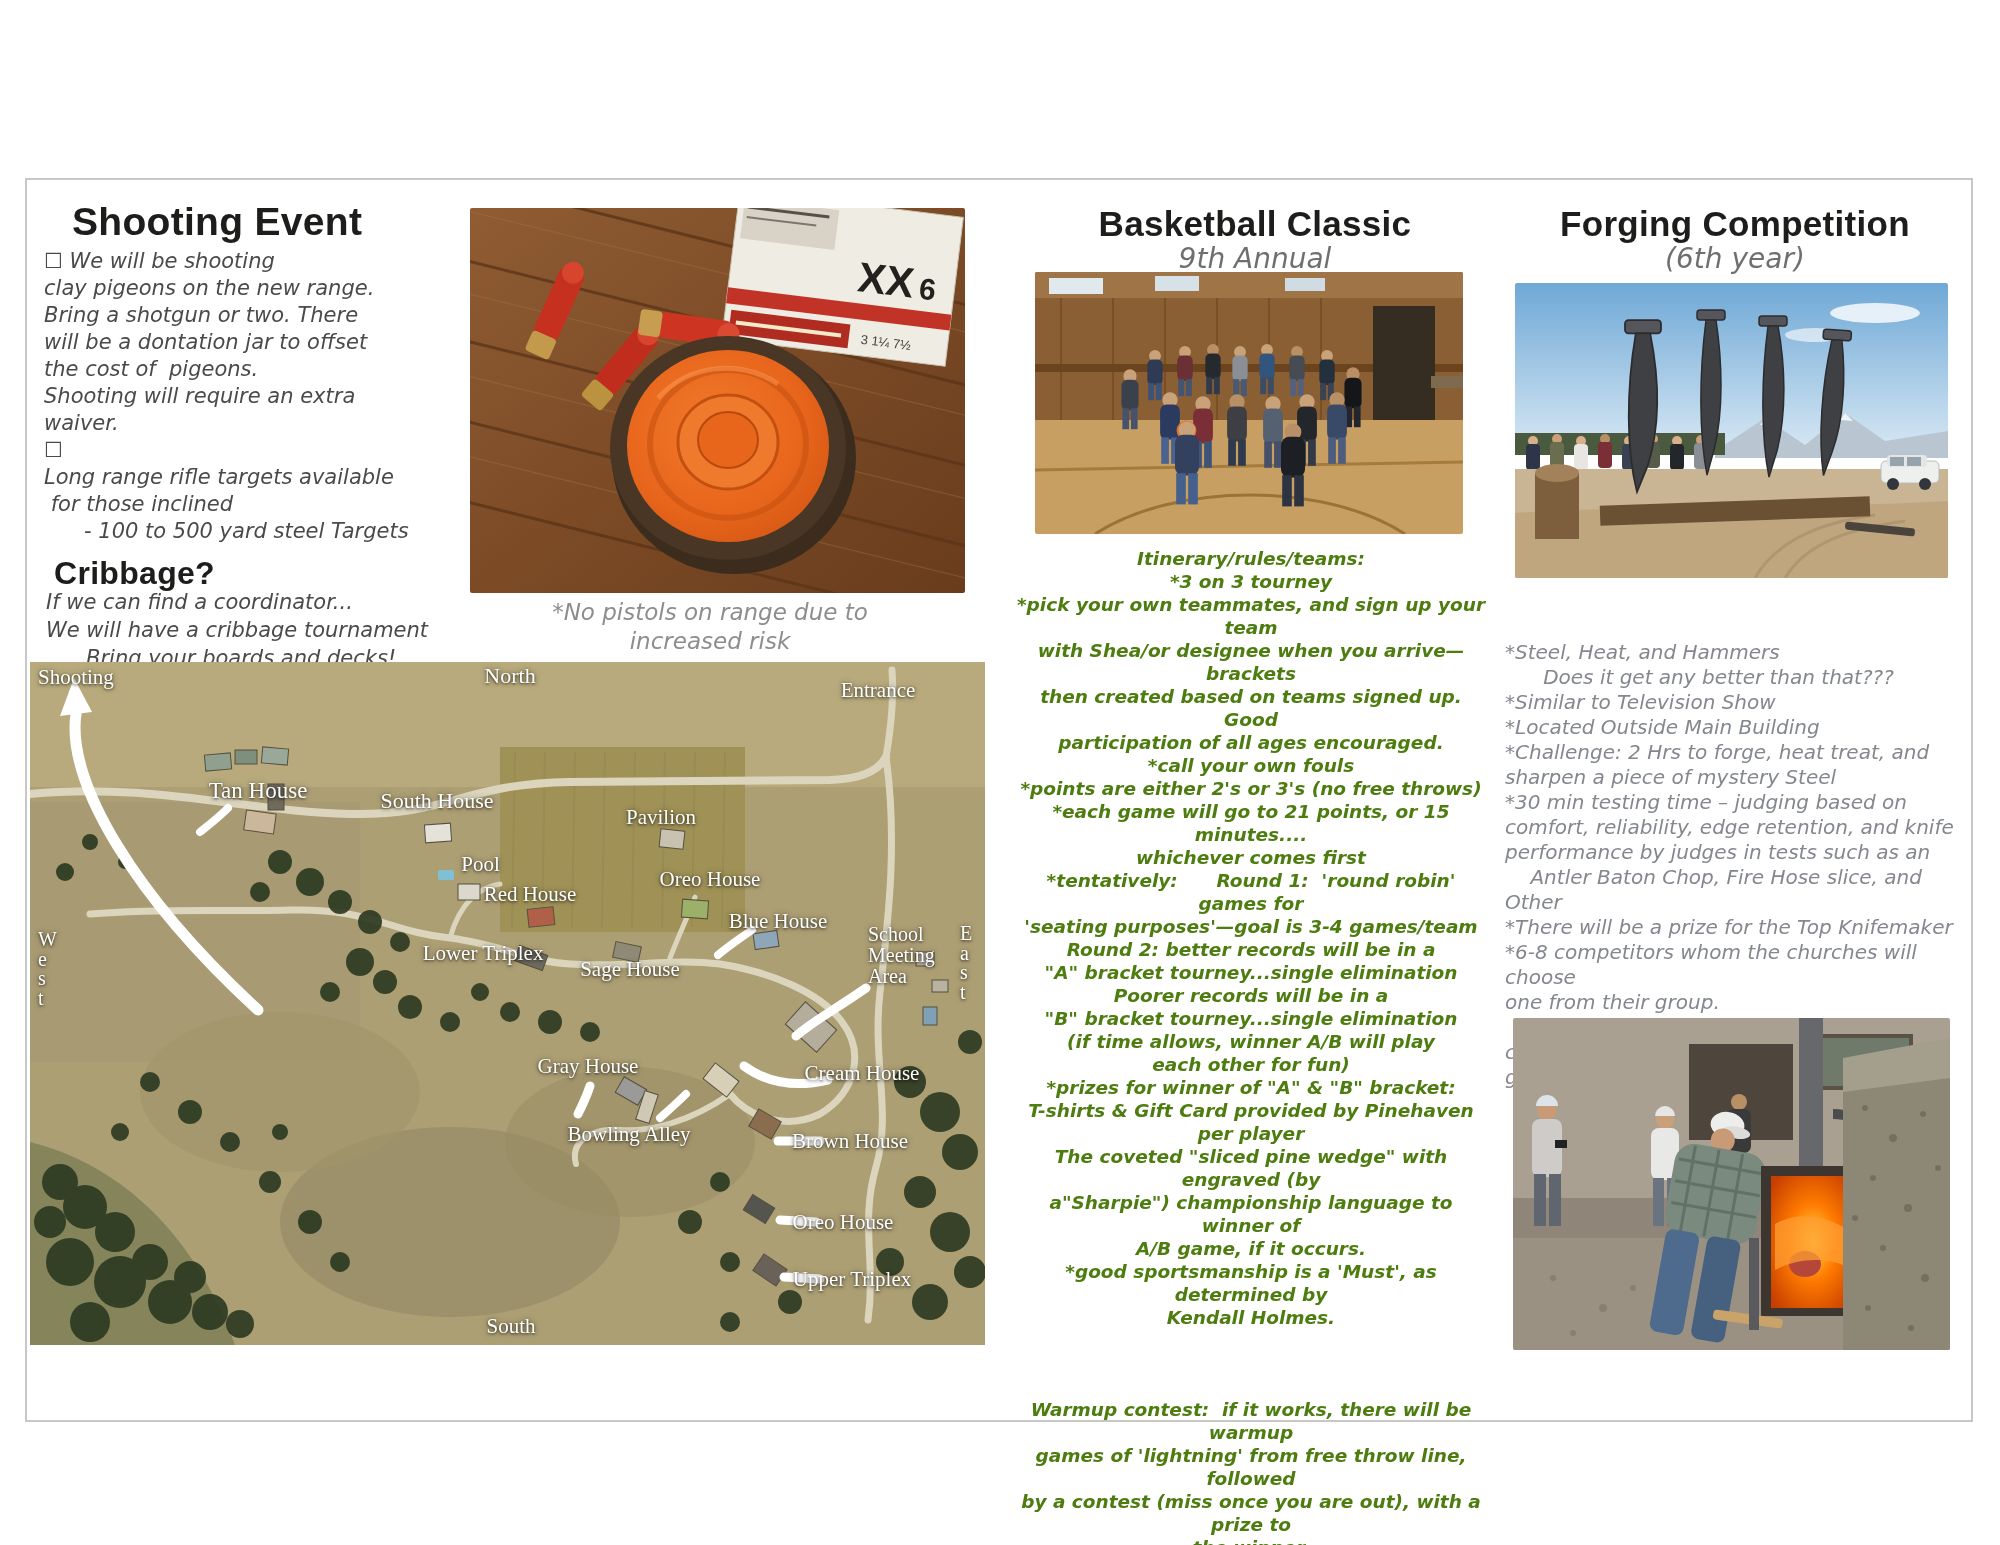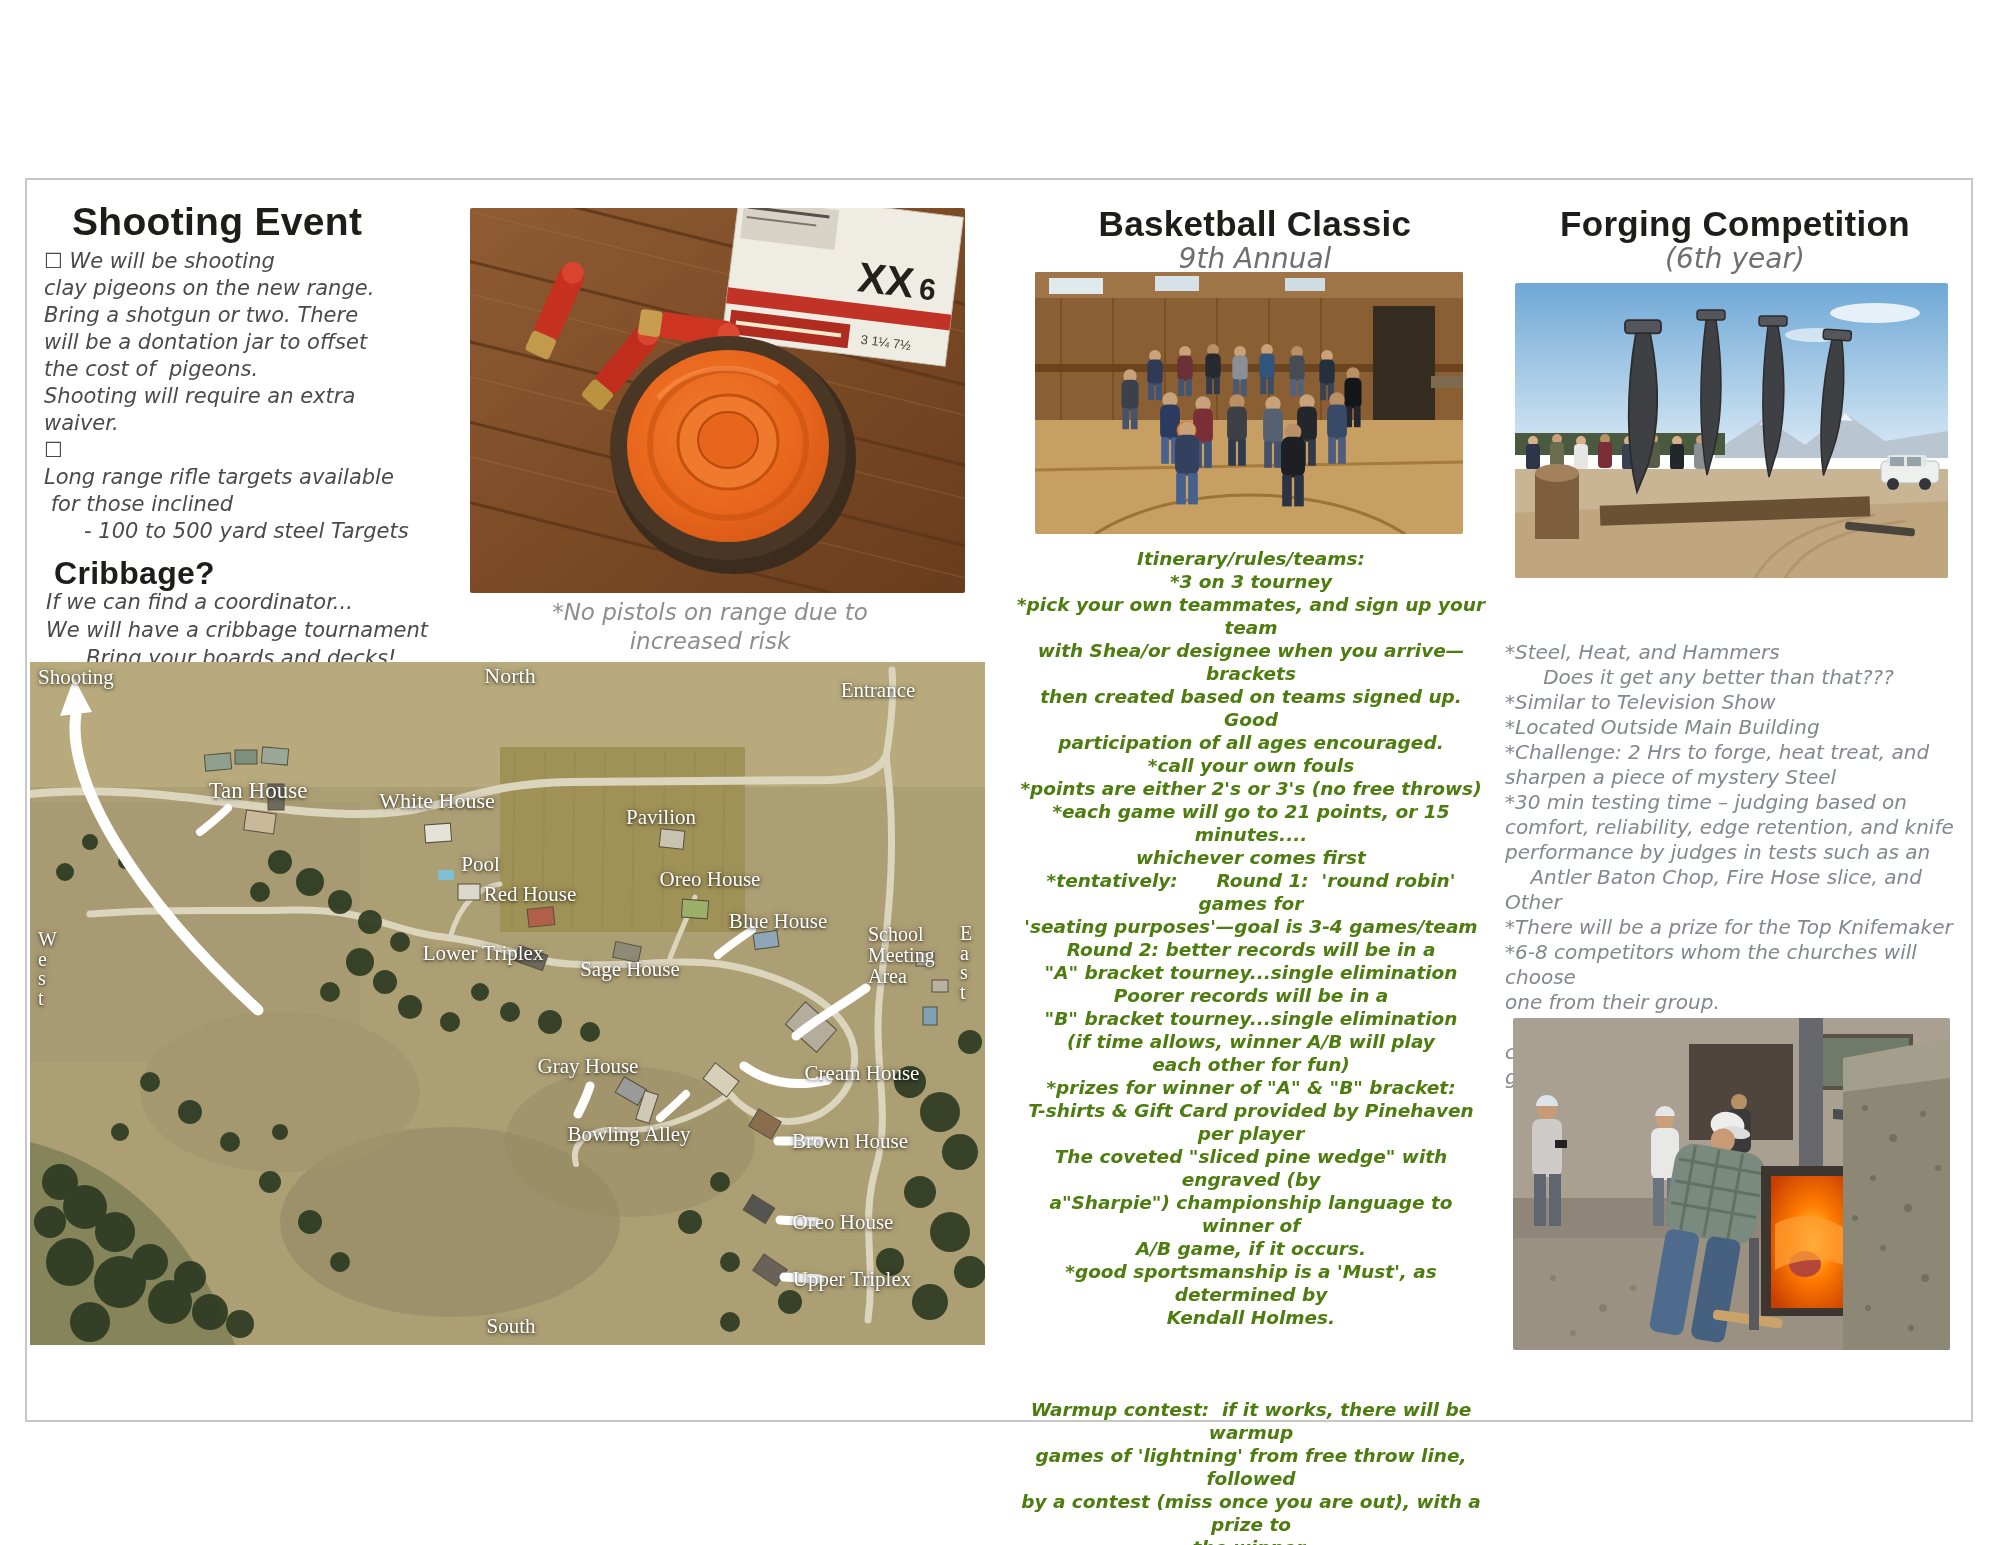--- a/index.html
+++ b/index.html
@@ -249,21 +249,21 @@
       <path d="M 790 617 L 754 615" stroke-width="9"></path>
       <path d="M 560 424 C 556 436 552 444 548 452" stroke-width="9"></path>
     </g>
     <polygon points="30,54 62,50 44,16" fill="#ffffff"></polygon>
   </svg>
 
   <span class="mlabel tl" style="left:8px;top:4px;">Shooting</span>
   <span class="mlabel" style="left:480px;top:14px;font-size:22px;">North</span>
   <span class="mlabel" style="left:848px;top:28px;">Entrance</span>
   <span class="mlabel" style="left:228px;top:129px;font-size:23px;">Tan House</span>
-  <span class="mlabel" style="left:407px;top:139px;font-size:22px;">White House</span>
+  <span class="mlabel" style="left:407px;top:139px;font-size:22px;">South House</span>
   <span class="mlabel" style="left:631px;top:155px;">Pavilion</span>
   <span class="mlabel" style="left:432px;top:202px;padding-left:37px;">Pool</span>
   <span class="mlabel" style="left:680px;top:217px;">Oreo House</span>
   <span class="mlabel" style="left:500px;top:232px;">Red House</span>
   <span class="mlabel" style="left:748px;top:259px;">Blue House</span>
   <span class="mlabel" style="left:453px;top:291px;">Lower Triplex</span>
   <span class="mlabel" style="left:600px;top:307px;">Sage House</span>
   <span class="mlabel block" style="left:838px;top:262px;">School
 Meeting
 Area</span>

